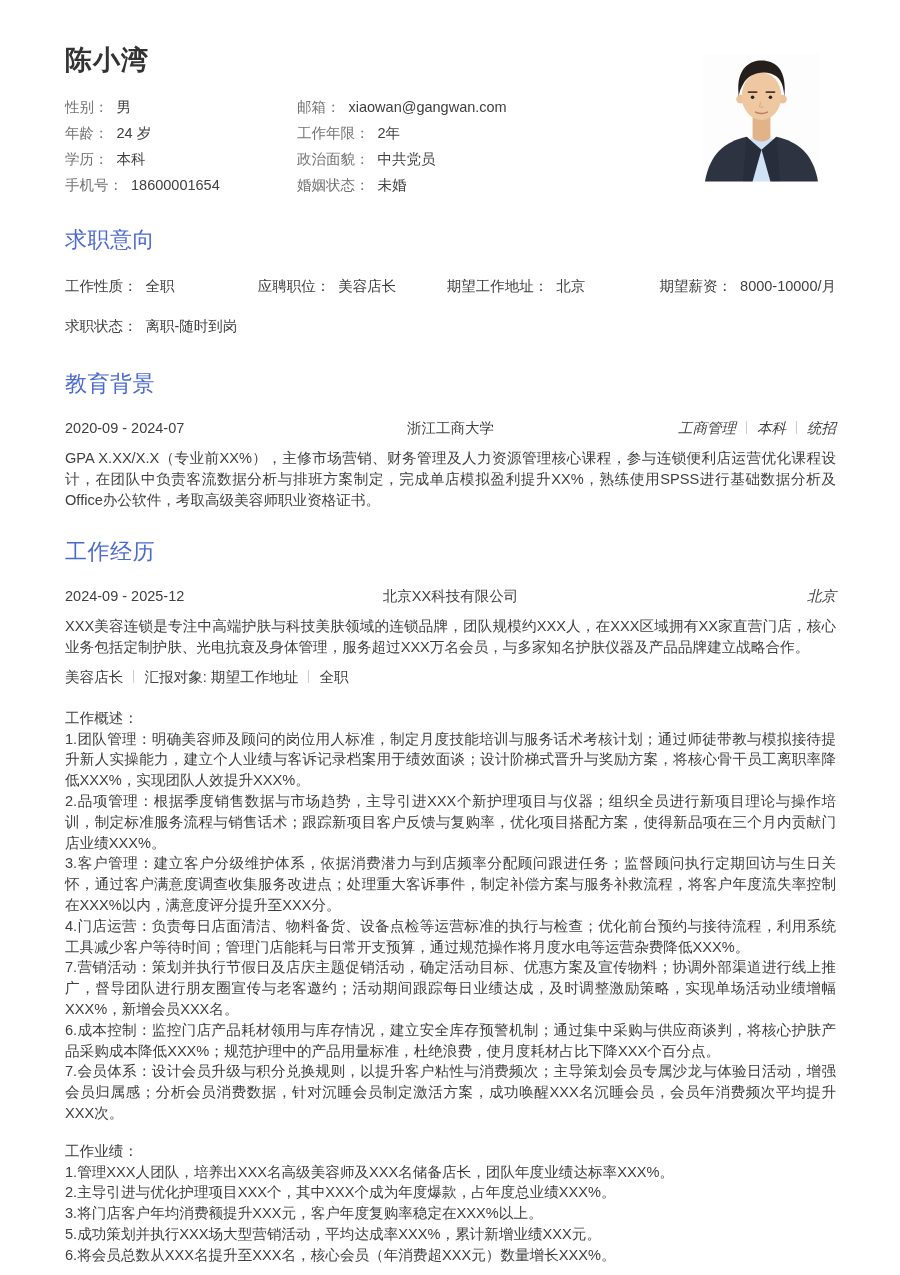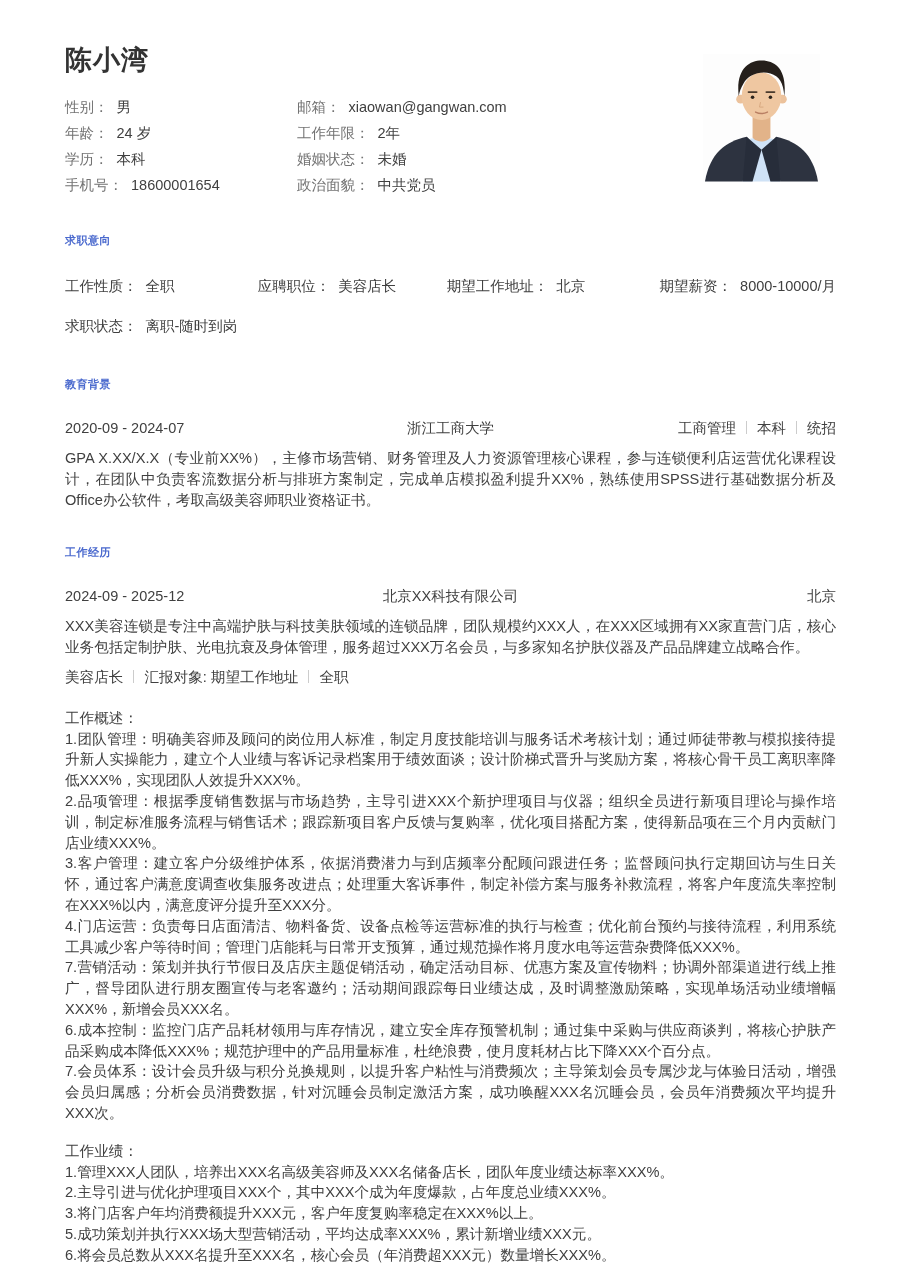--- a/index.html
+++ b/index.html
@@ -29,40 +29,40 @@
     grid-auto-flow: column;
     grid-template-rows: repeat(4, 26px);
     width: 652px;
   }
   .info-cell { font-size: 14.5px; line-height: 26px; white-space: nowrap; }
   .info-cell .lbl { color: #737373; }
   .info-cell .val { color: #404040; margin-left: 8px; }
 
   
   .section-title {
-    font-size: 11px; font-weight: bold; color: #4b6ace; line-height: 22px;
+    font-size: 22px; font-weight: normal; color: #4b6ace; line-height: 22px;
     letter-spacing: 0.5px;
   }
   .sec-intent   { margin-top: 31px; }
   .sec-edu      { margin-top: 37px; }
   .sec-work     { margin-top: 31px; }
 
   .intent-row { display: flex; margin-top: 25px; font-size: 14.5px; line-height: 20px; }
   .intent-row.second { margin-top: 20px; }
   .intent-field { white-space: nowrap; }
   .intent-field .val { margin-left: 8px; }
   .if-0 { width: 193px; } .if-1 { width: 189px; } .if-2 { width: 213px; } .if-3 { flex: 1; }
 
   .meta-row {
     display: flex; align-items: baseline; margin-top: 23px;
     font-size: 14.5px; line-height: 20px;
   }
   .meta-row .left  { width: 200px; white-space: nowrap; }
   .meta-row .mid   { flex: 1; text-align: center; white-space: nowrap; }
-  .meta-row .right { width: 200px; text-align: right; white-space: nowrap; }
+  .meta-row .right { width: 200px; text-align: right; white-space: nowrap; font-style: italic; }
   .qual { display: inline-block; }
   .bar {
     display: inline-block; width: 1px; height: 13px;
     background: #cccccc; margin: 0 10px; vertical-align: -1px;
   }
   .para {
     margin-top: 10px; font-size: 14.6px; line-height: 20.8px;
     text-align: justify; color: #404040;
   }
   .position-line { margin-top: 9px; font-size: 14.6px; line-height: 20.8px; }
@@ -106,22 +106,22 @@
     </svg>
   </div>
 
   <div class="info-grid">
     <div class="info-cell"><span class="lbl">性别：</span><span class="val">男</span></div>
     <div class="info-cell"><span class="lbl">年龄：</span><span class="val">24 岁</span></div>
     <div class="info-cell"><span class="lbl">学历：</span><span class="val">本科</span></div>
     <div class="info-cell"><span class="lbl">手机号：</span><span class="val">18600001654</span></div>
     <div class="info-cell"><span class="lbl">邮箱：</span><span class="val">xiaowan@gangwan.com</span></div>
     <div class="info-cell"><span class="lbl">工作年限：</span><span class="val">2年</span></div>
+    <div class="info-cell"><span class="lbl">政治面貌：</span><span class="val">中共党员</span></div>
     <div class="info-cell"><span class="lbl">婚姻状态：</span><span class="val">未婚</span></div>
-    <div class="info-cell"><span class="lbl">政治面貌：</span><span class="val">中共党员</span></div>
   </div>
 
   <div class="sec-intent">
     <div class="section-title">求职意向</div>
     <div class="intent-row">
       <div class="intent-field if-0"><span class="lbl">工作性质：</span><span class="val">全职</span></div>
       <div class="intent-field if-1"><span class="lbl">应聘职位：</span><span class="val">美容店长</span></div>
       <div class="intent-field if-2"><span class="lbl">期望工作地址：</span><span class="val">北京</span></div>
       <div class="intent-field if-3"><span class="lbl">期望薪资：</span><span class="val">8000-10000/月</span></div>
     </div>

